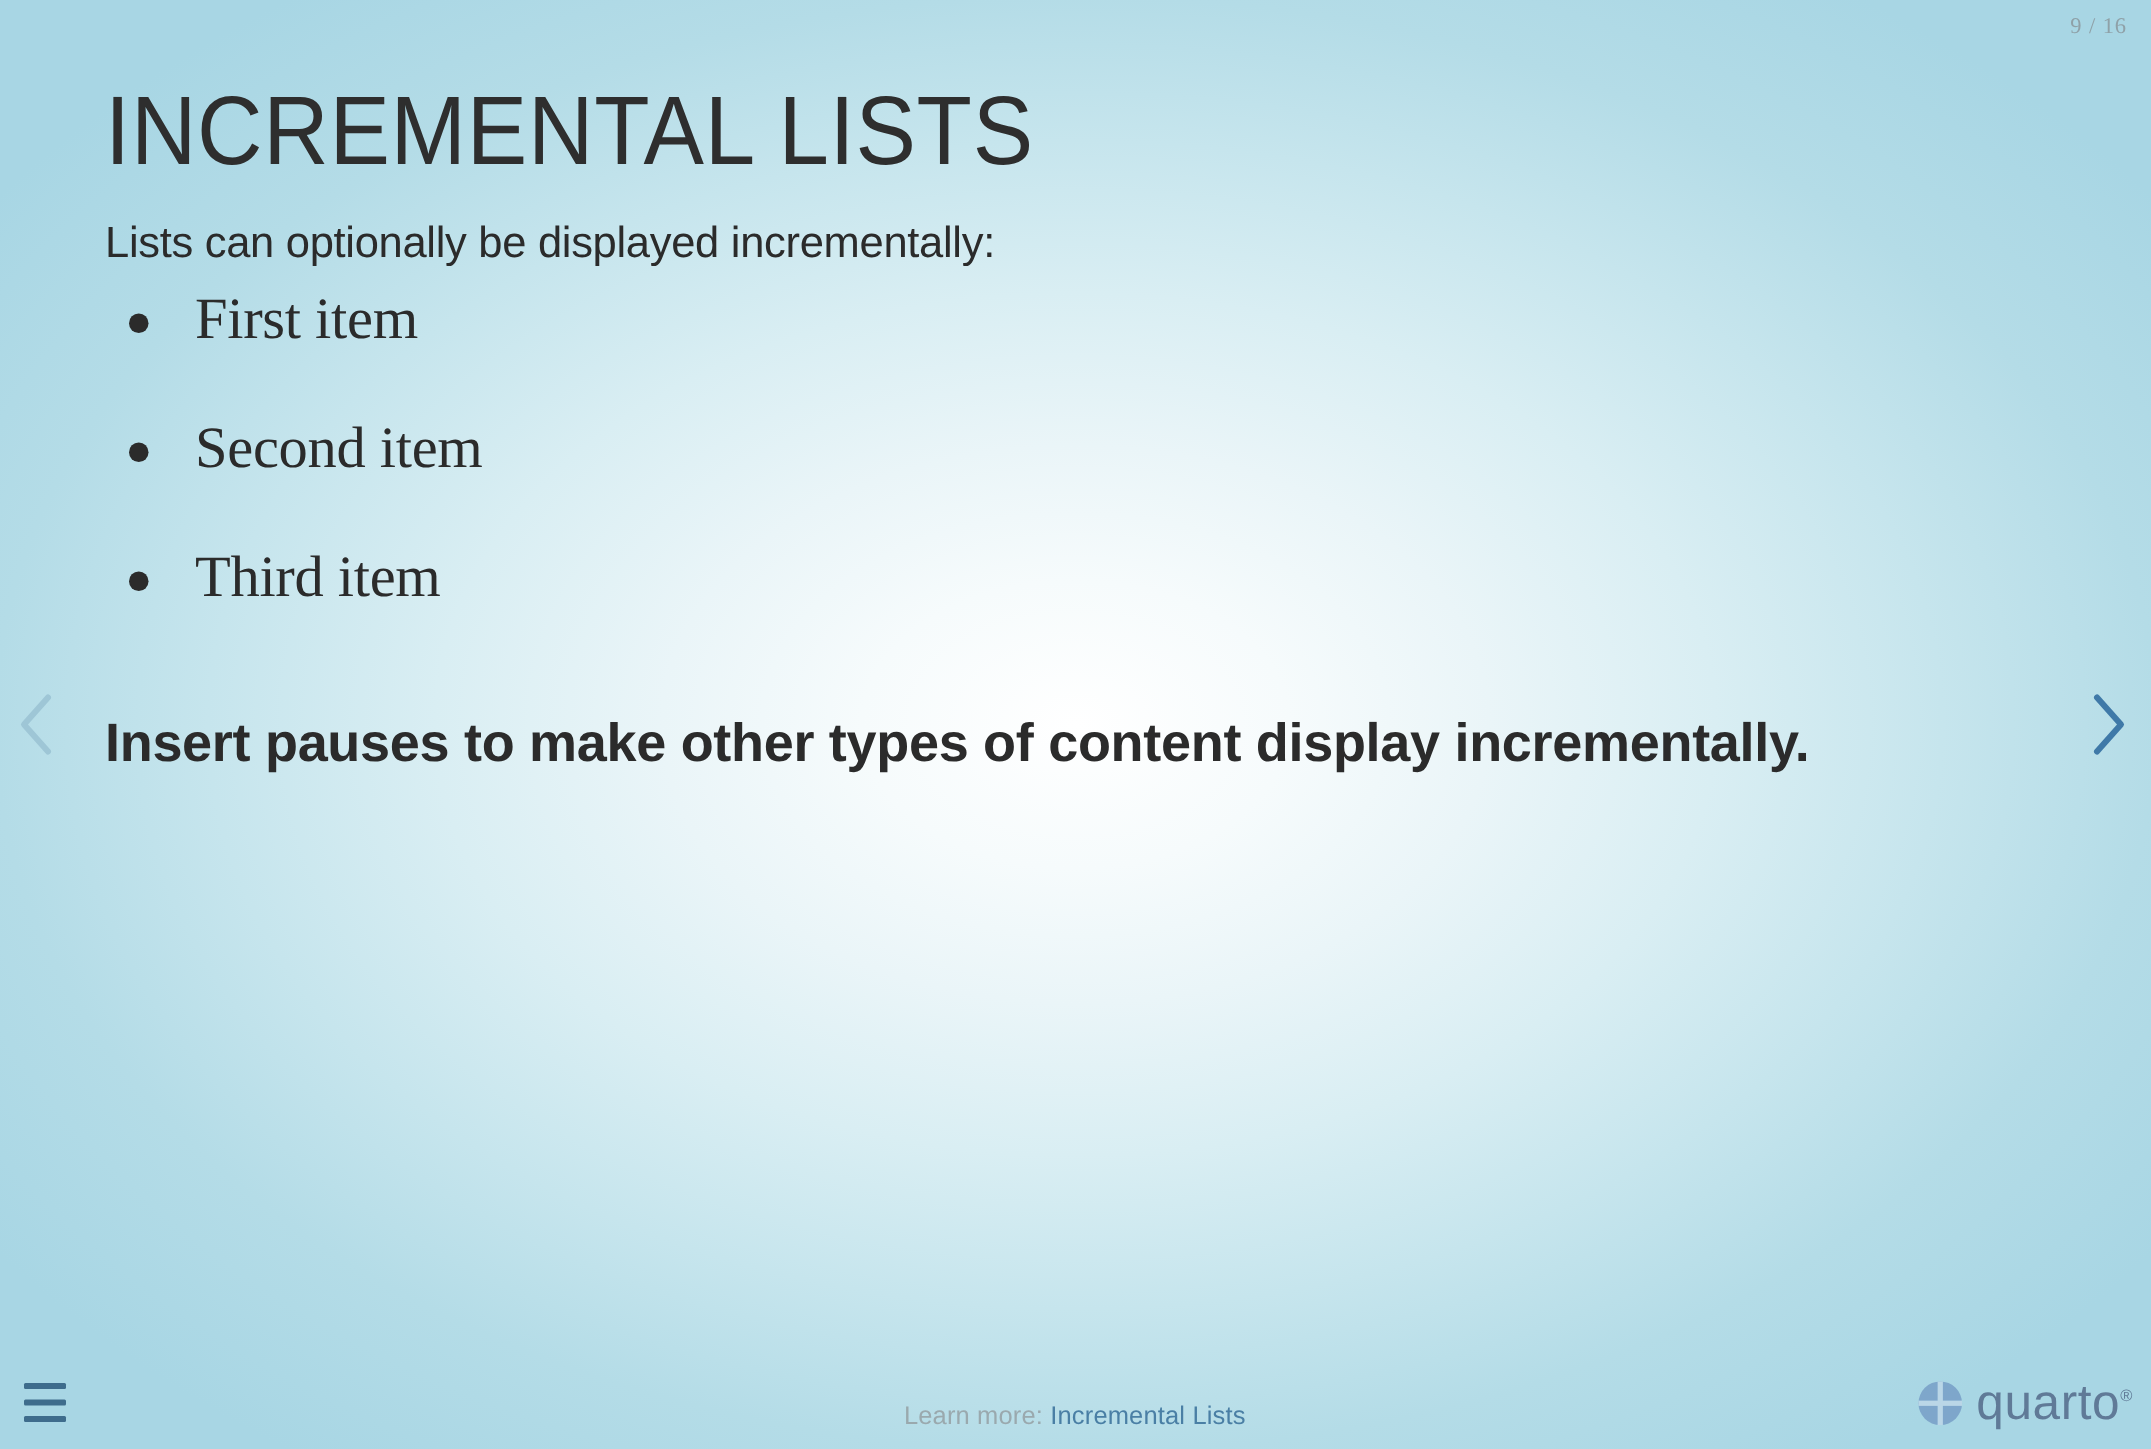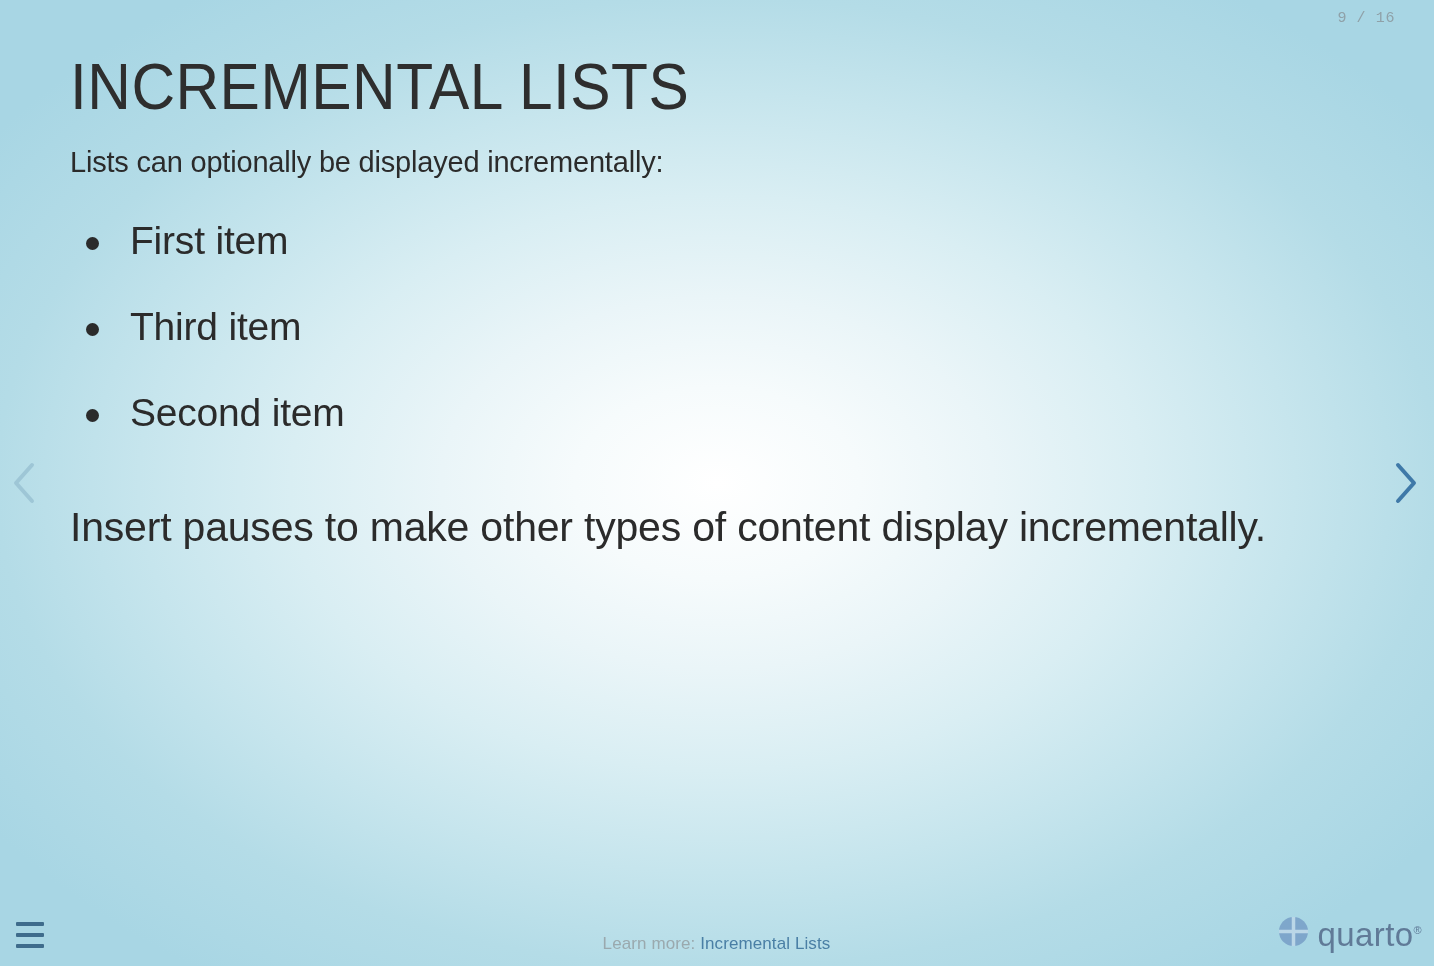--- a/index.html
+++ b/index.html
@@ -29,25 +29,25 @@
         #c6e5ed 65%,
         #b4dce7 81%,
         #a8d6e4 100%);
     overflow: hidden;
   }
 
   
   .slide-counter {
     position: absolute;
     top: 10px;
-    right: 39px;
+    right: 16px;
     font-size: 15px;
     color: #8fa1a8;
     letter-spacing: 0.6px;
-    font-family: Liberation Mono, monospace;
+    font-family: Liberation Serif, serif;
   }
 
   
   .slide-body {
     position: absolute;
     left: 70px;
     top: 52px;
     width: 1290px;
   }
 
@@ -67,23 +67,24 @@
   .lead-text {
     margin-top: 22px;
     font-size: 29px;
     font-weight: 400;
     color: #2b2b2b;
     line-height: 1.25;
     letter-spacing: -0.2px;
   }
 
   .bullet-list {
-    margin-top: 40px;
+    margin-top: 12px;
     list-style: none;
     padding-left: 8px;
+    font-family: Liberation Serif, serif;
   }
 
   .bullet-list li {
     position: relative;
     font-size: 39px;
     font-weight: 400;
     color: #2b2b2b;
     line-height: 1.1;
     padding-left: 52px;
     margin-bottom: 43px;
@@ -95,22 +96,22 @@
     left: 8px;
     top: 17px;
     width: 13px;
     height: 13px;
     background: #2b2b2b;
     border-radius: 50%;
   }
 
   .closing-text {
     margin-top: 60px;
-    font-size: 41px;
-    font-weight: 400;
+    font-size: 36px;
+    font-weight: 700;
     color: #2b2b2b;
     line-height: 1.58;
     letter-spacing: -0.2px;
     max-width: 1230px;
   }
 
   
   .nav-arrow {
     position: absolute;
     top: 50%;
@@ -171,20 +172,21 @@
     text-decoration: none;
     cursor: pointer;
   }
 
   
   .quarto-logo {
     position: absolute;
     right: 12px;
     bottom: 12px;
     display: flex;
+    align-items: center;
     gap: 9px;
     opacity: 0.92;
   }
   .quarto-logo .logo-mark { display: block; }
   .quarto-logo .logo-word {
     font-family: "Liberation Sans", sans-serif;
     font-size: 33px;
     font-weight: 400;
     color: #5a7391;
     letter-spacing: 0.4px;
@@ -209,25 +211,25 @@
 
     <p class="lead-text">Lists can optionally be displayed incrementally:</p>
 
     <ul class="bullet-list">
       <li>
         <span class="bullet-dot"></span>
         <span>First item</span>
       </li>
       <li>
         <span class="bullet-dot"></span>
-        <span>Third item</span>
+        <span>Second item</span>
       </li>
       <li>
         <span class="bullet-dot"></span>
-        <span>Second item</span>
+        <span>Third item</span>
       </li>
     </ul>
 
     <p class="closing-text">Insert pauses to make other types of content display incrementally.</p>
   </div>
 
   <button class="nav-arrow prev">
     <svg width="26" height="42" viewBox="0 0 26 42" fill="none">
       <path d="M21 3 L5 21 L21 39" stroke-width="4" stroke-linecap="round" stroke-linejoin="round"></path>
     </svg>

